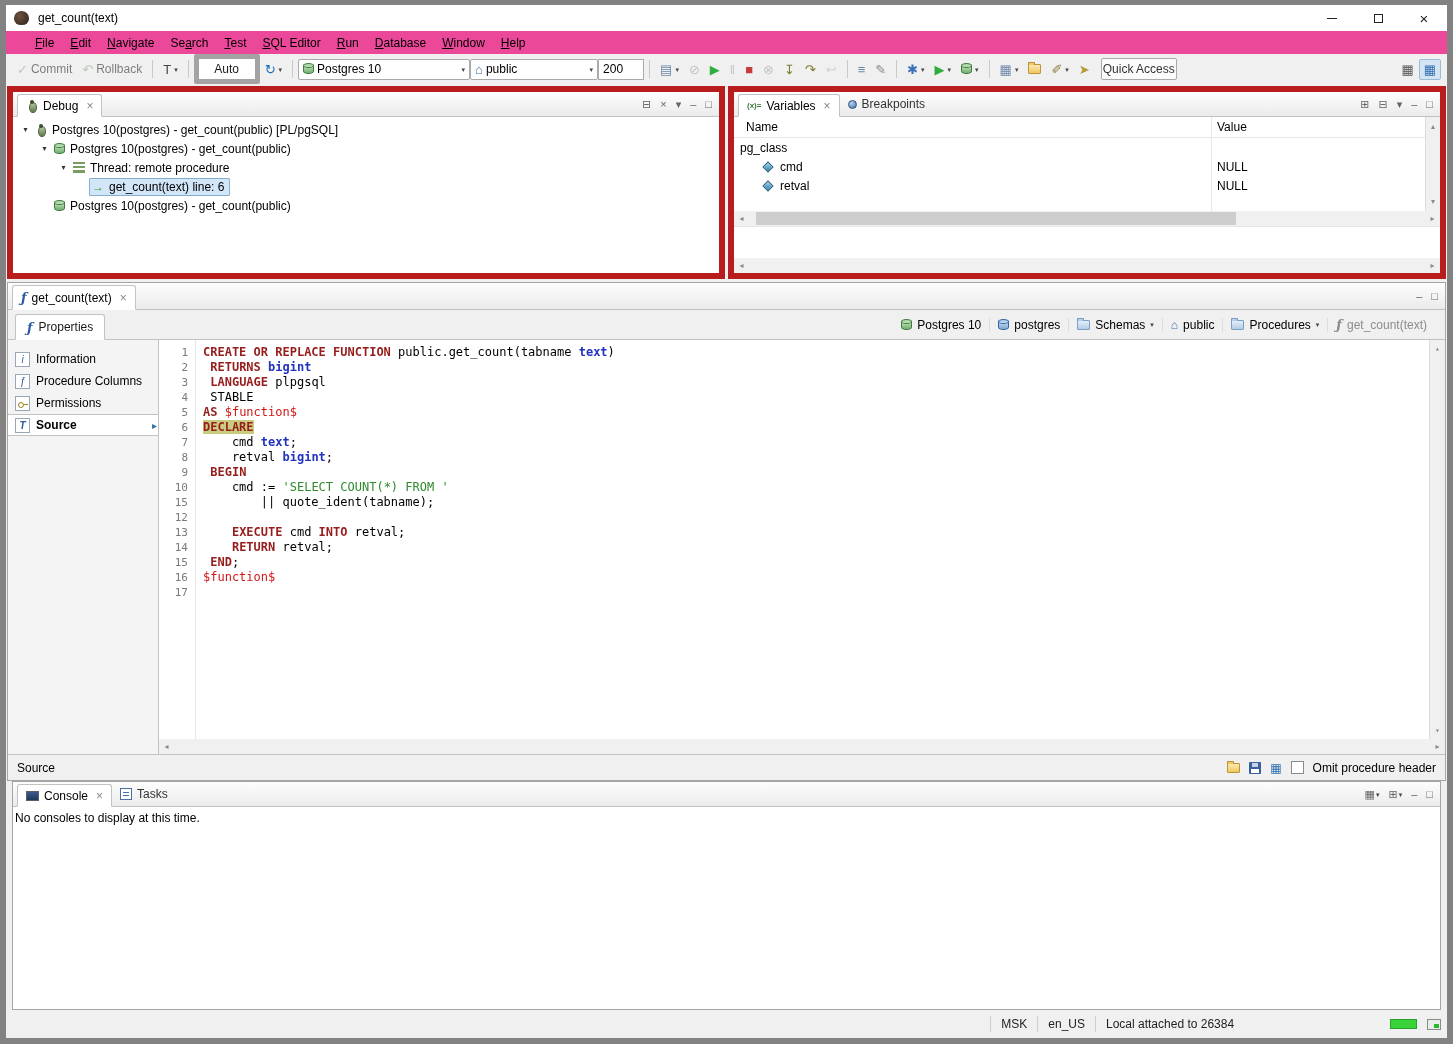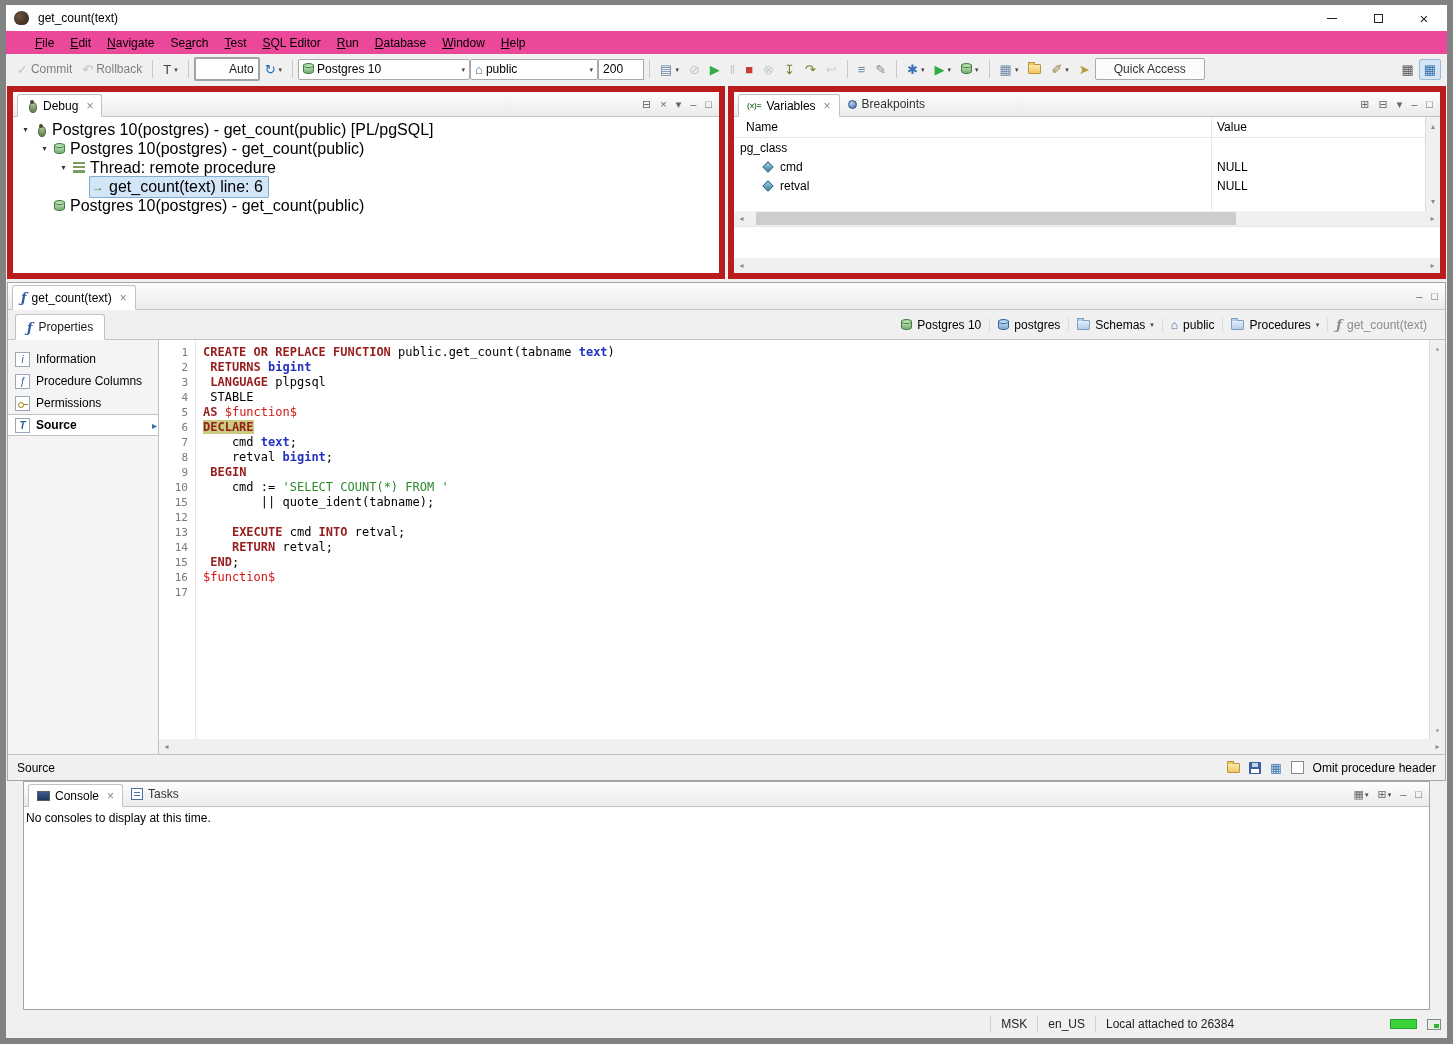--- a/index.html
+++ b/index.html
@@ -24,45 +24,45 @@
 
 .toolbar{height:30px;background:#f0f0f0;display:flex;align-items:center;padding:0 6px;flex:0 0 auto;white-space:nowrap;overflow:hidden}
 .tb-sep{width:1px;height:18px;background:#c9c9c9;margin:0 5px;flex:0 0 auto}
 .tb-spacer{flex:1}
 .tb-btn{display:flex;align-items:center;gap:3px;padding:3px 4px;flex:0 0 auto;border:1px solid transparent;border-radius:2px}
 .tb-btn.disabled{opacity:.55}
 .tb-btn.active{background:#d5e4f3;border-color:#9bbbd8}
 .gly{font-size:13px;line-height:1;color:#666}
 .gly.sm{font-size:11px}
 .caret{font-size:7px;color:#444;line-height:1}
-.tb-push{border:2px solid #a3a3a3;background:#fff;width:66px;justify-content:flex-end}
+.tb-push{border:5px solid #a3a3a3;background:#fff;width:66px;justify-content:center}
 .tb-combo{border:1px solid #aaa;background:#fff;height:21px;padding:1px 4px}
 .combo-val{flex:1;font-size:12px;overflow:hidden;color:#000}
 .tb-input{border:1px solid #aaa;height:21px;padding:0 4px;font:12px "Liberation Sans",sans-serif;flex:0 0 auto}
-.quick-access{border:1px solid #aaa;background:#fbfbfb;padding:3px 18px;color:#333}
+.quick-access{border:1px solid #aaa;background:#fbfbfb;padding:3px 1px;margin-left:6px;color:#333}
 
 
 .panels-top{flex:0 0 198px;display:flex;gap:3px;padding:2px 1px 3px;background:#f0f0f0;min-height:0}
 .panel{background:#fff;border:6px solid #b91c1c;display:flex;flex-direction:column;min-width:0}
 .panel.debugp{flex:0 0 718px}
 .panel.varsp{flex:1}
 .phead{height:25px;flex:0 0 auto;background:linear-gradient(#fdfdfd,#ebebeb);border-bottom:1px solid #c2c2c2;display:flex;align-items:stretch}
 .ptab{display:flex;align-items:center;gap:5px;padding:0 8px;color:#333;position:relative}
 .ptab.sel{background:#fff;border:1px solid #c2c2c2;border-bottom:1px solid #fff;border-radius:3px 3px 0 0;margin:2px 0 -1px 4px;z-index:2;color:#000}
 .tclose{color:#888;font-size:12px;margin-left:3px;line-height:1}
 .phead-tools{margin-left:auto;display:flex;align-items:center;gap:9px;padding-right:7px}
 .pt{display:flex;align-items:center;gap:1px}
 
 
 .tree{flex:1;padding-top:3px;background:#fff;overflow:hidden}
 .trow{height:19px;display:flex;align-items:center;white-space:nowrap}
 .t-exp{width:13px;font-size:8px;color:#333;text-align:center;flex:0 0 auto}
 .t-sel{display:flex;align-items:center;gap:5px;padding:1px 5px 1px 2px;border:1px solid transparent}
 .trow.sel .t-sel{background:#d2e6f8;border-color:#84aed0;border-radius:1px}
-.t-label{font-size:16px;color:#000}
+.t-label{font-size:12px;color:#000}
 
 
 .ic{display:inline-block}
 .cyl{width:11px;height:12px;position:relative}
 .cyl::before{content:"";position:absolute;left:0;top:0;width:9px;height:3px;border:1px solid #41793f;border-radius:50%;background:#b2dcae;z-index:1}
 .cyl::after{content:"";position:absolute;left:0;top:2px;width:9px;height:8px;border:1px solid #41793f;border-top:none;background:linear-gradient(#cde9c9,#6fae6a);border-radius:0 0 5px 5px/0 0 3px 3px}
 .cyl.blue::before{border-color:#31639c;background:#b7d3ee}
 .cyl.blue::after{border-color:#31639c;background:linear-gradient(#cfe2f4,#7fa8d0)}
 .bug-icon{width:12px;height:12px;position:relative;display:inline-block}
 .bug-icon::before{content:"";position:absolute;left:3px;top:2px;width:6px;height:9px;background:linear-gradient(#b4c7a0,#5f7a4b);border:1px solid #47603a;border-radius:50%}
@@ -128,21 +128,21 @@
 .gnum{height:15px}
 .code{flex:1;padding:5px 0 0 7px;font-size:12px;line-height:15px;white-space:pre;overflow:hidden}
 .cline{height:15px}
 .vscroll{flex:0 0 15px;background:#f0f0f0;border-left:1px solid #dcdcdc;display:flex;flex-direction:column;justify-content:space-between;align-items:center;padding:1px 0}
 .source-bar{height:26px;background:#f0f0f0;border-top:1px solid #c2c2c2;display:flex;align-items:center;padding:0 9px;flex:0 0 auto;color:#000}
 .sb-tools{margin-left:auto;display:flex;align-items:center;gap:9px}
 .checkbox{width:13px;height:13px;border:1px solid #8a8a8a;background:#fff;display:inline-block}
 .winic{color:#2f6fb0;font-size:12px}
 
 
-.console{flex:0 0 229px;margin:0 17px;border:1px solid #a5a5a5;background:#fff;display:flex;flex-direction:column;min-height:0}
+.console{flex:0 0 229px;margin:0 6px;border:1px solid #a5a5a5;background:#fff;display:flex;flex-direction:column;min-height:0}
 .console-content{flex:1;padding:4px 2px;color:#000}
 
 
 .statusbar{flex:1;display:flex;align-items:center;background:#f0f0f0;padding:0 6px;color:#222}
 .sb-right{margin-left:auto;display:flex;align-items:center}
 .sb-cell{padding:0 10px;display:flex;align-items:center;height:16px;border-left:1px solid #cfcfcf}
 .sb-cell.wide{width:225px}
 .indicator{width:27px;height:10px;border:1px solid #2aa32a;margin:0 10px 0 70px}
 </style>
 </head>

